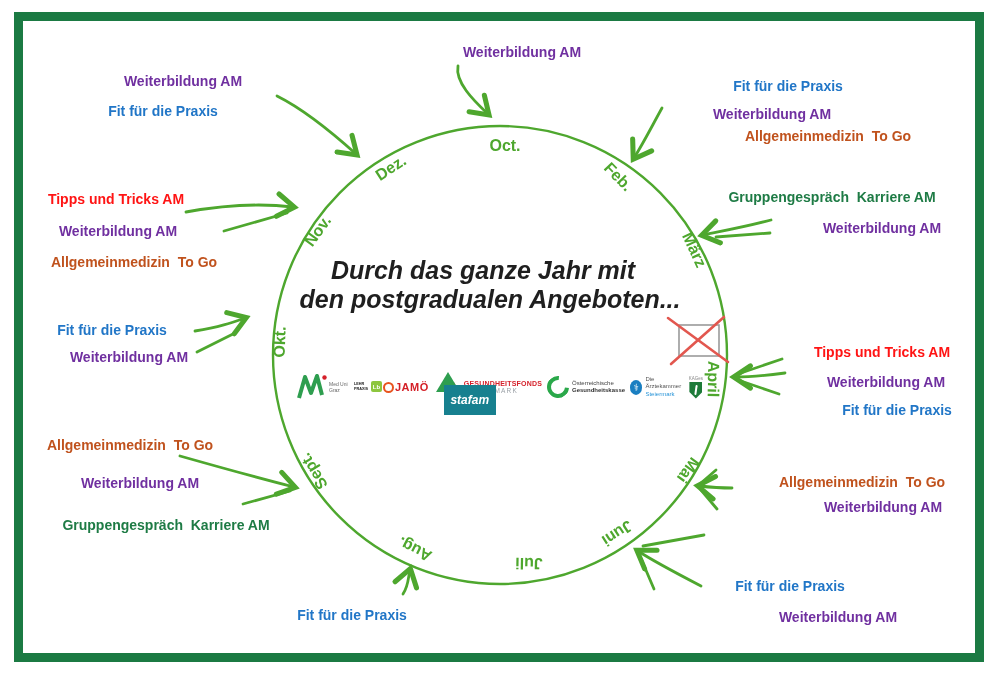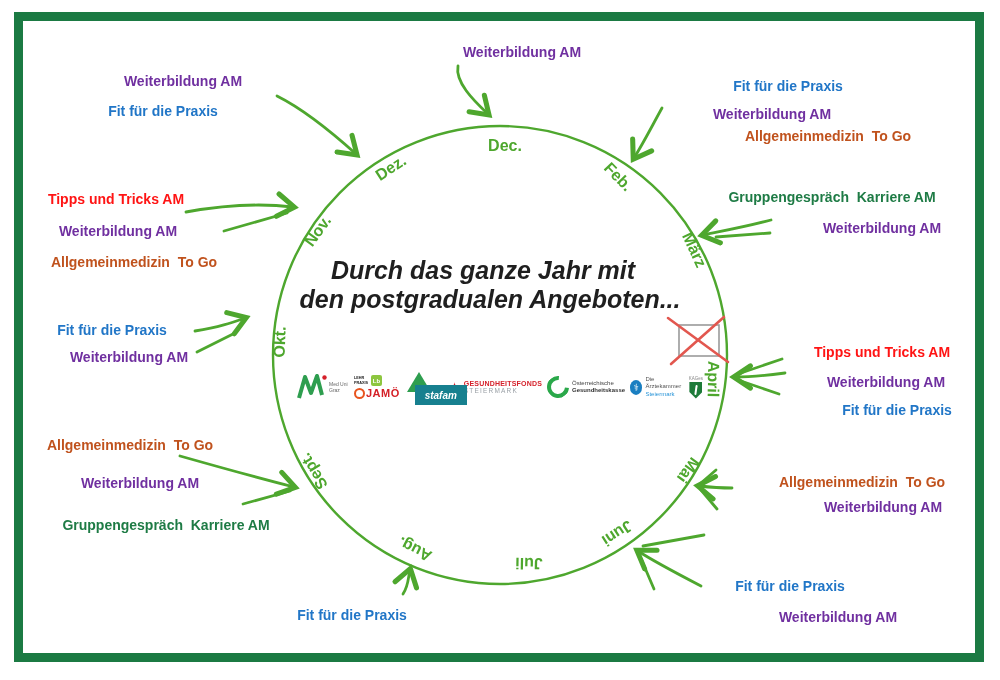--- a/index.html
+++ b/index.html
@@ -54,33 +54,33 @@
   .c1{left:483px;top:270px;}
   .c2{left:490px;top:299px;}
   .headline{position:absolute;left:487px;top:340px;transform:translate(-50%,-50%);
           font-family:"DejaVu Serif",serif;font-style:italic;font-weight:700;font-size:29px;
           letter-spacing:-1px;color:#111;white-space:pre;}
   
   .logos{position:absolute;left:297px;top:365px;width:406px;height:44px;display:flex;
          align-items:center;gap:5px;}
   .logo{display:flex;align-items:center;gap:2px;}
   .meduni-text{font-size:5px;color:#666;width:20px;line-height:1.2;}
-  .lp-jamoe{flex-direction:column;align-items:flex-start;gap:1px;}
+  .lp-jamoe{flex-direction:row;align-items:flex-start;gap:1px;}
   .lp-row{display:flex;align-items:center;gap:1px;}
   .lp-text{font-size:3.8px;color:#222;width:16px;line-height:1.1;font-weight:700;}
   .lp-badge{width:11px;height:11px;background:#8dc63f;color:#fff;font-size:6px;font-weight:700;
          display:flex;align-items:center;justify-content:center;border-radius:2px;}
   .jamoe-row{display:flex;align-items:center;gap:1px;}
   .jamoe-ring{width:7px;height:7px;border:2.5px solid #e8541e;border-radius:50%;display:inline-block;}
   .jamoe-text{color:#d42027;font-weight:700;font-size:11px;letter-spacing:0.5px;}
   .stafam{position:relative;width:64px;height:30px;}
   .stafam-tri{position:absolute;left:2px;top:0;width:0;height:0;border-left:12px solid transparent;
          border-right:12px solid transparent;border-bottom:20px solid #2e9e4f;}
-  .stafam-band{position:absolute;left:10px;top:13px;width:52px;height:20px;background:#17808f;
-         color:#fff;font-weight:700;font-style:italic;font-size:10px;display:flex;
+  .stafam-band{position:absolute;left:10px;top:13px;width:52px;height:30px;background:#17808f;
+         color:#fff;font-weight:700;font-style:italic;font-size:12px;display:flex;
          align-items:center;justify-content:center;}
   .gfst{gap:3px;}
   .gfst-star{color:#d5202a;font-size:15px;line-height:1;}
   .gfst-l1{font-size:7px;font-weight:700;color:#d5202a;letter-spacing:0.2px;}
   .gfst-l2{font-size:6.5px;color:#9aa0a6;letter-spacing:1.2px;}
   .oegk{gap:3px;}
   .oegk-ring{width:14px;height:14px;border:4px solid #2aa84a;border-right-color:transparent;
          border-radius:50%;transform:rotate(-40deg);display:inline-block;}
   .oegk-text div{font-size:6px;color:#444;line-height:1.2;}
   .oegk-text div.b{font-weight:700;color:#333;}
@@ -156,21 +156,21 @@
       <path class="arr" d="M224,231 L287,213"></path>
     </g>
 
     <g>
       <rect class="chk" x="679" y="325" width="40" height="31"></rect>
       <path class="xr" d="M668,318 L728,362"></path>
       <path class="xr" d="M724,317 L671,364"></path>
     </g>
   </svg>
 
-  <span class="month m-jan">Dec.</span>
+  <span class="month m-jan">Oct.</span>
   <span class="month m-feb">Feb.</span>
   <span class="month m-maerz">März</span>
   <span class="month m-april">April</span>
   <span class="month m-mai">Mai</span>
   <span class="month m-juni">Juni</span>
   <span class="month m-juli">Juli</span>
   <span class="month m-aug">Aug.</span>
   <span class="month m-sept">Sept.</span>
   <span class="month m-okt">Okt.</span>
   <span class="month m-nov">Nov.</span>

